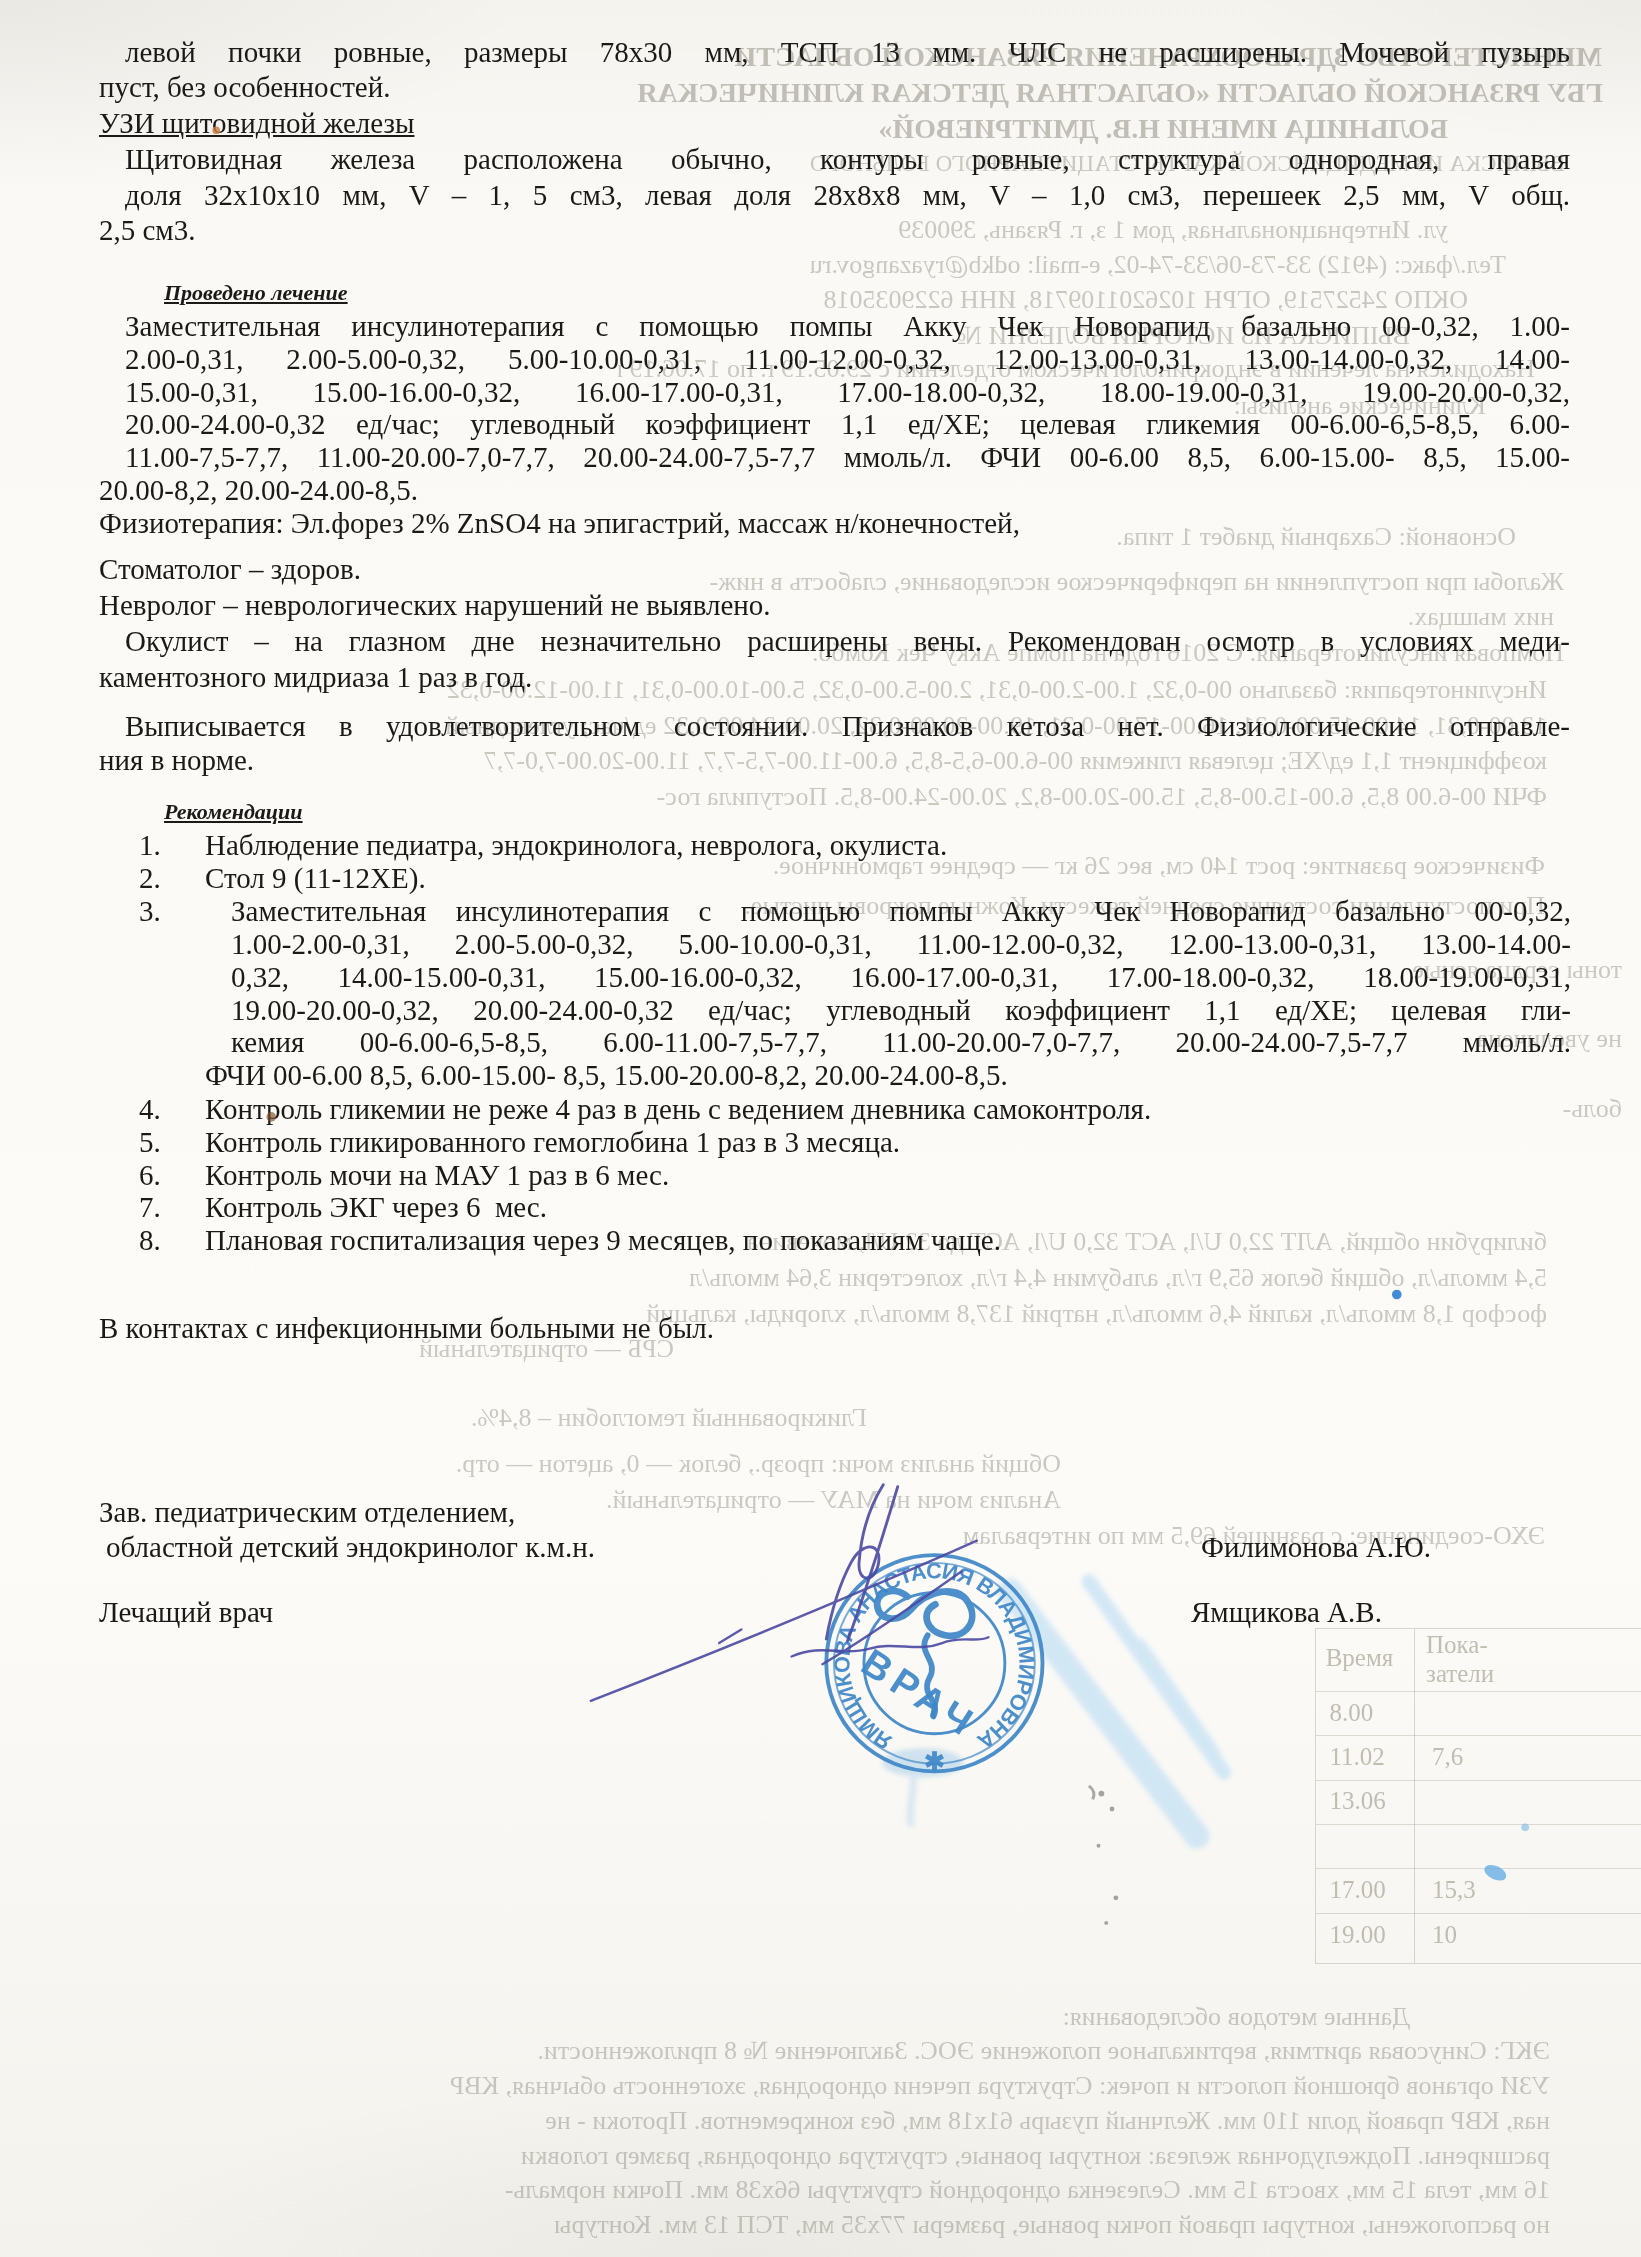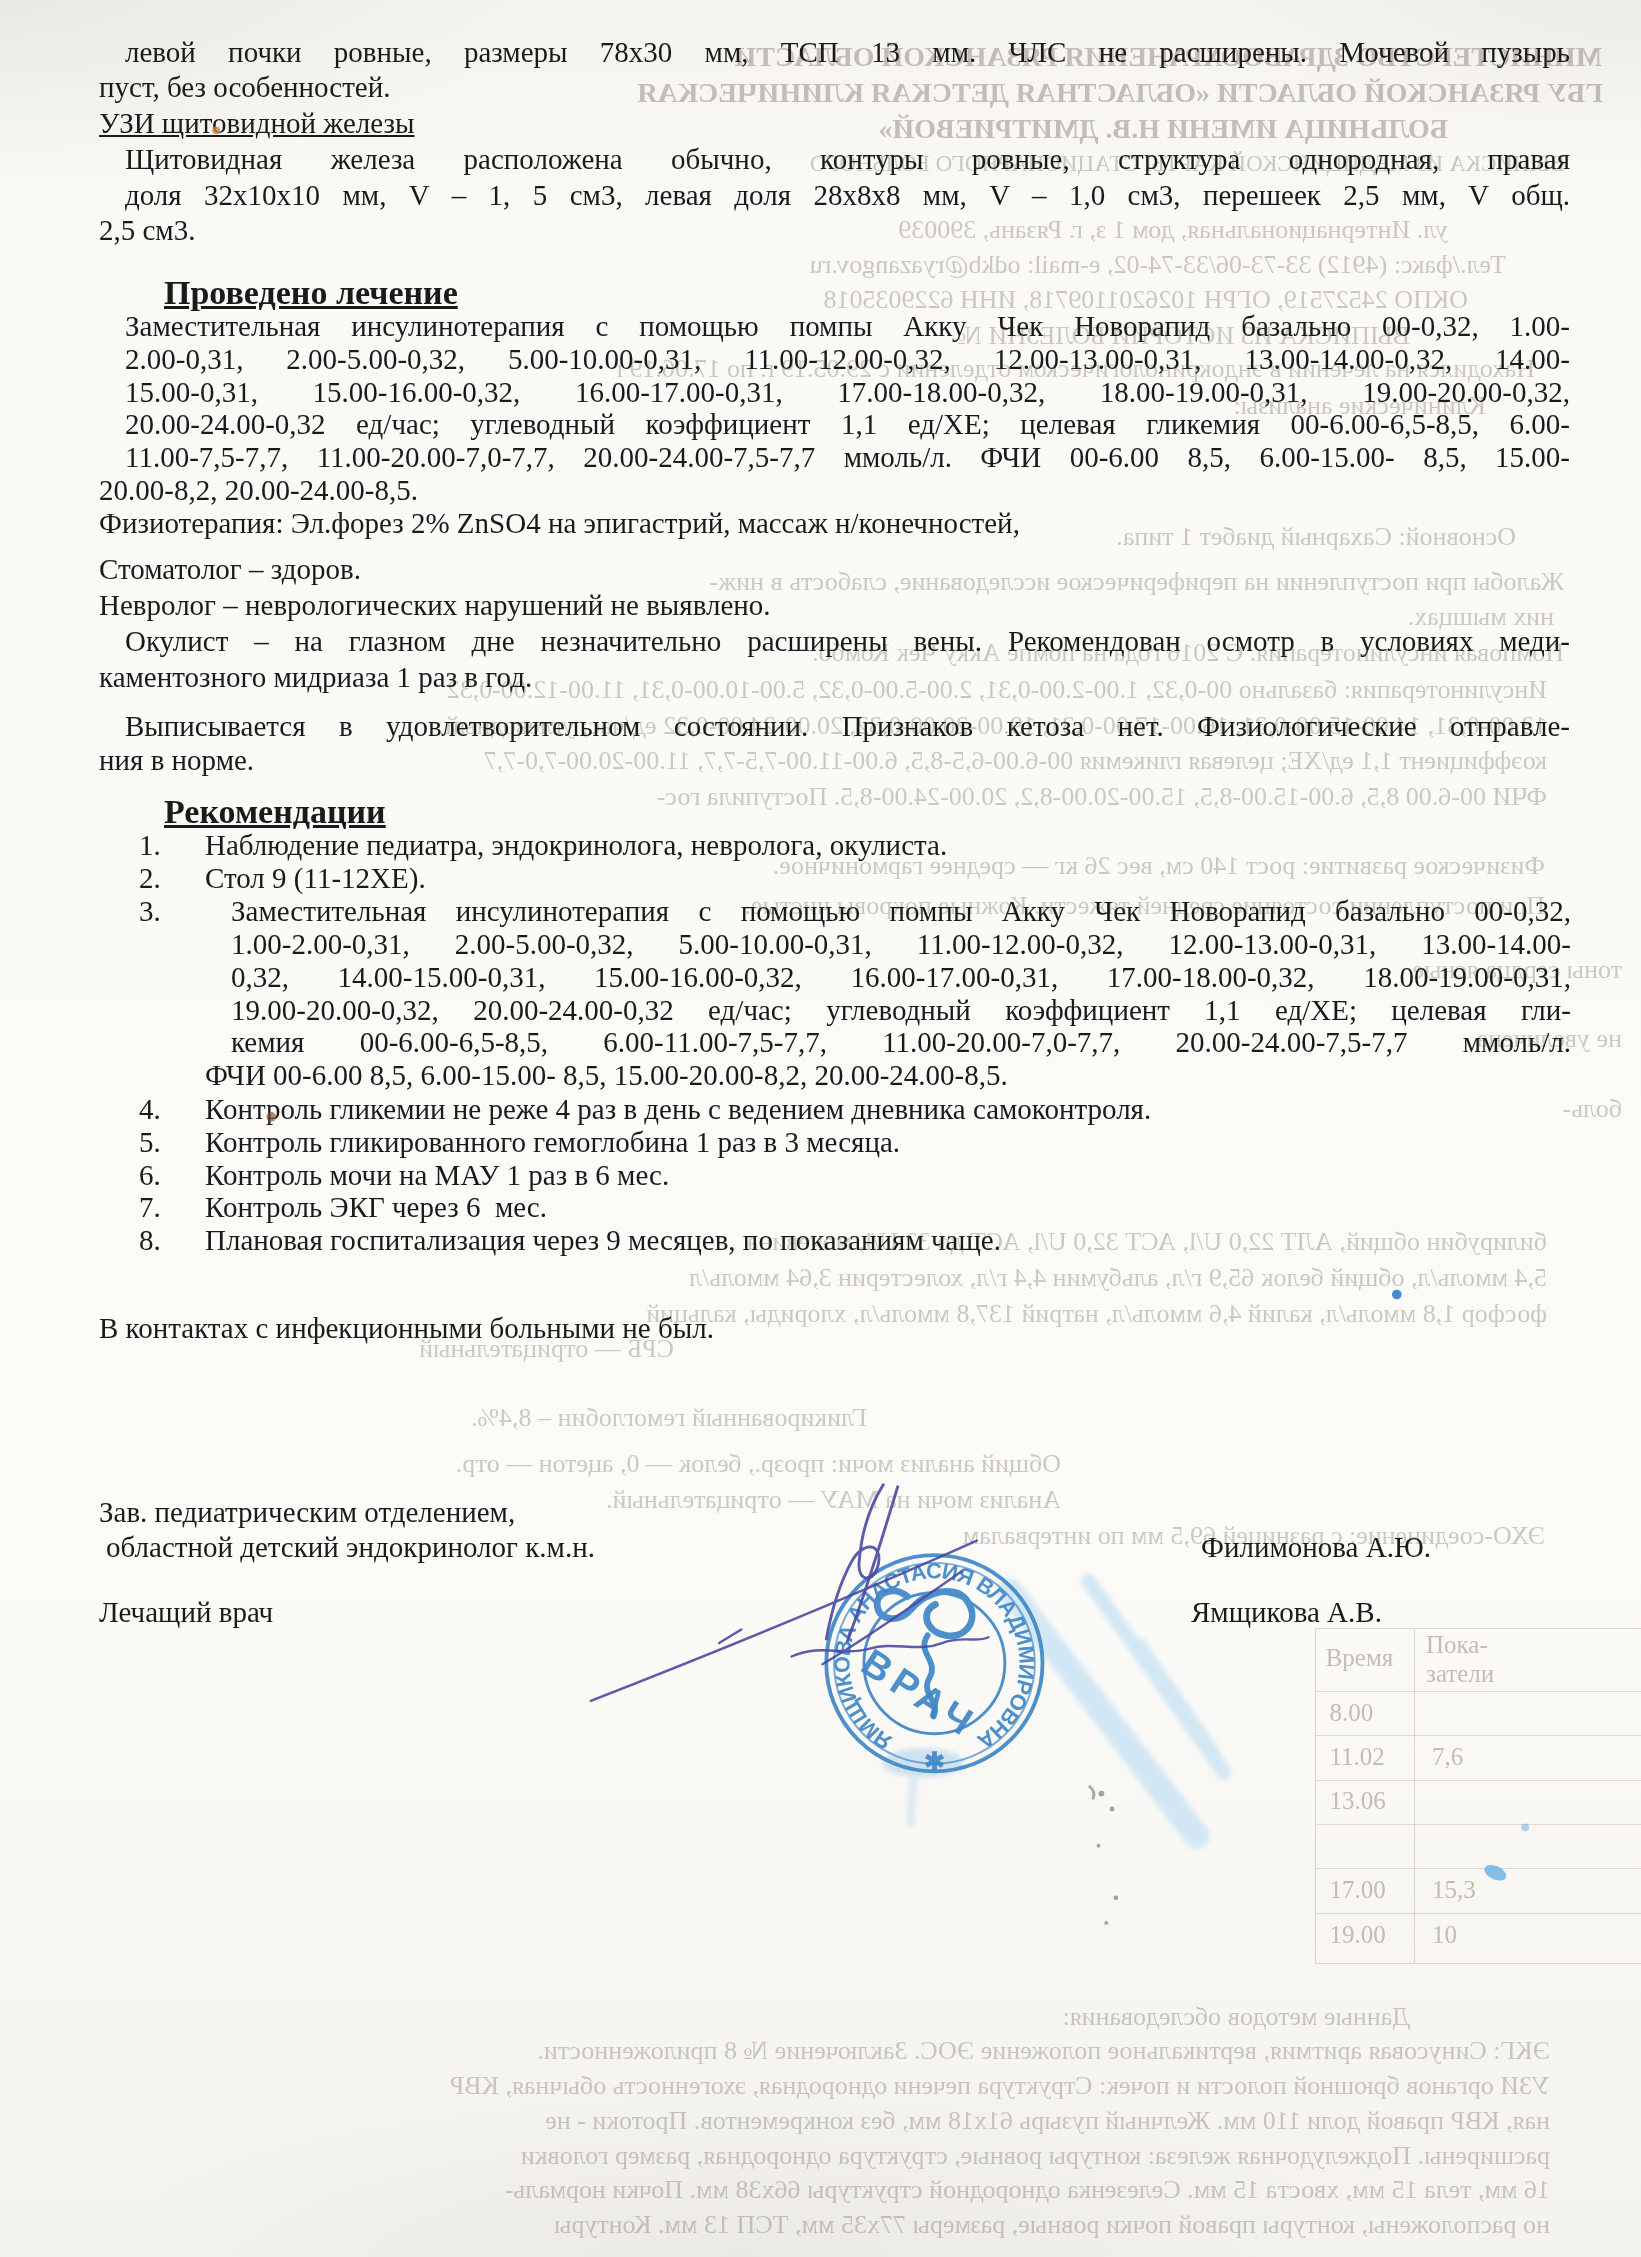--- a/index.html
+++ b/index.html
@@ -8,21 +8,21 @@
     font-family:"Liberation Serif",serif;
     background:
       radial-gradient(869px 309px at 0% 0%, rgba(90,88,80,.07), transparent 60%),
       radial-gradient(676px 251px at 100% 0%, rgba(90,88,80,.05), transparent 60%),
       radial-gradient(1062px 309px at 45% 100%, rgba(90,88,80,.06), transparent 60%),
       linear-gradient(180deg,#f4f3ee 0%,#faf9f6 9%,#fcfbf8 68%,#f3f2ed 100%);
   }
   
   .ln{position:absolute;font-size:29px;line-height:35px;color:#1b1a18;white-space:pre;z-index:3;}
   .j{white-space:normal;text-align:justify;text-align-last:justify;margin-left:26px;}
-  .hd{font-weight:700;text-decoration:underline;font-size:34px;}
+  .hd{font-weight:700;text-decoration:underline;font-size:22px;font-style:italic;}
   .u{text-decoration:underline;}
   
   .bl{position:absolute;transform:scaleX(-1);color:rgba(122,118,104,.38);
       font-size:26px;line-height:31px;white-space:pre;overflow:hidden;z-index:1;filter:blur(0.5px);}
   .blb{font-weight:700;font-size:28px;color:rgba(116,112,99,.42);}
   
   .gtable{position:absolute;left:1315px;top:1628px;width:326px;height:334px;z-index:1;
       border:1px solid rgba(150,146,130,.35);color:rgba(145,140,124,.55);
       font-size:25px;filter:blur(0.4px);}
   .gtable .vline{position:absolute;left:98px;top:0;bottom:0;width:0;border-left:1px solid rgba(150,146,130,.35);}

